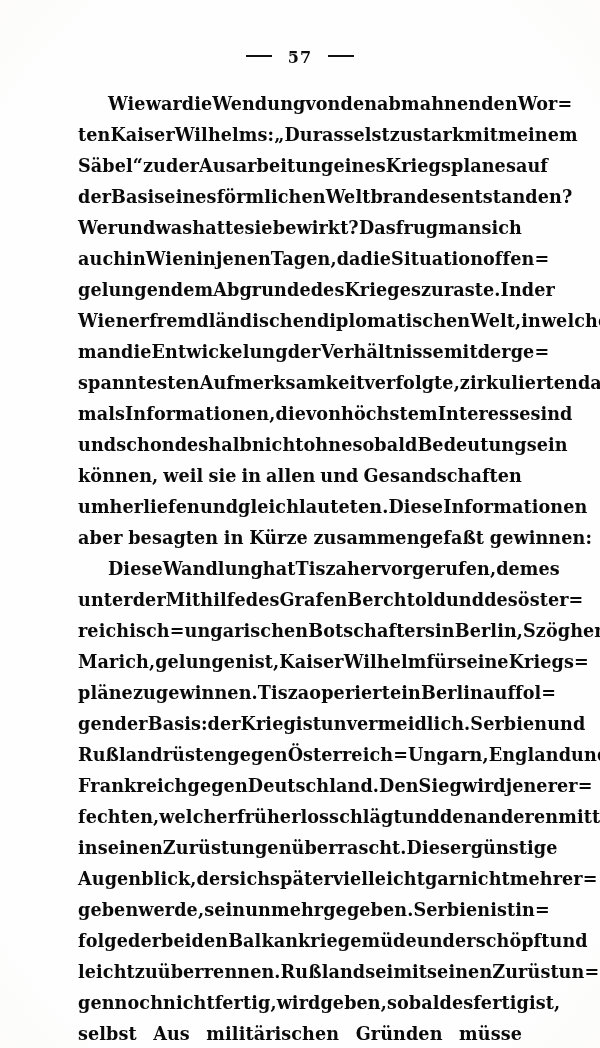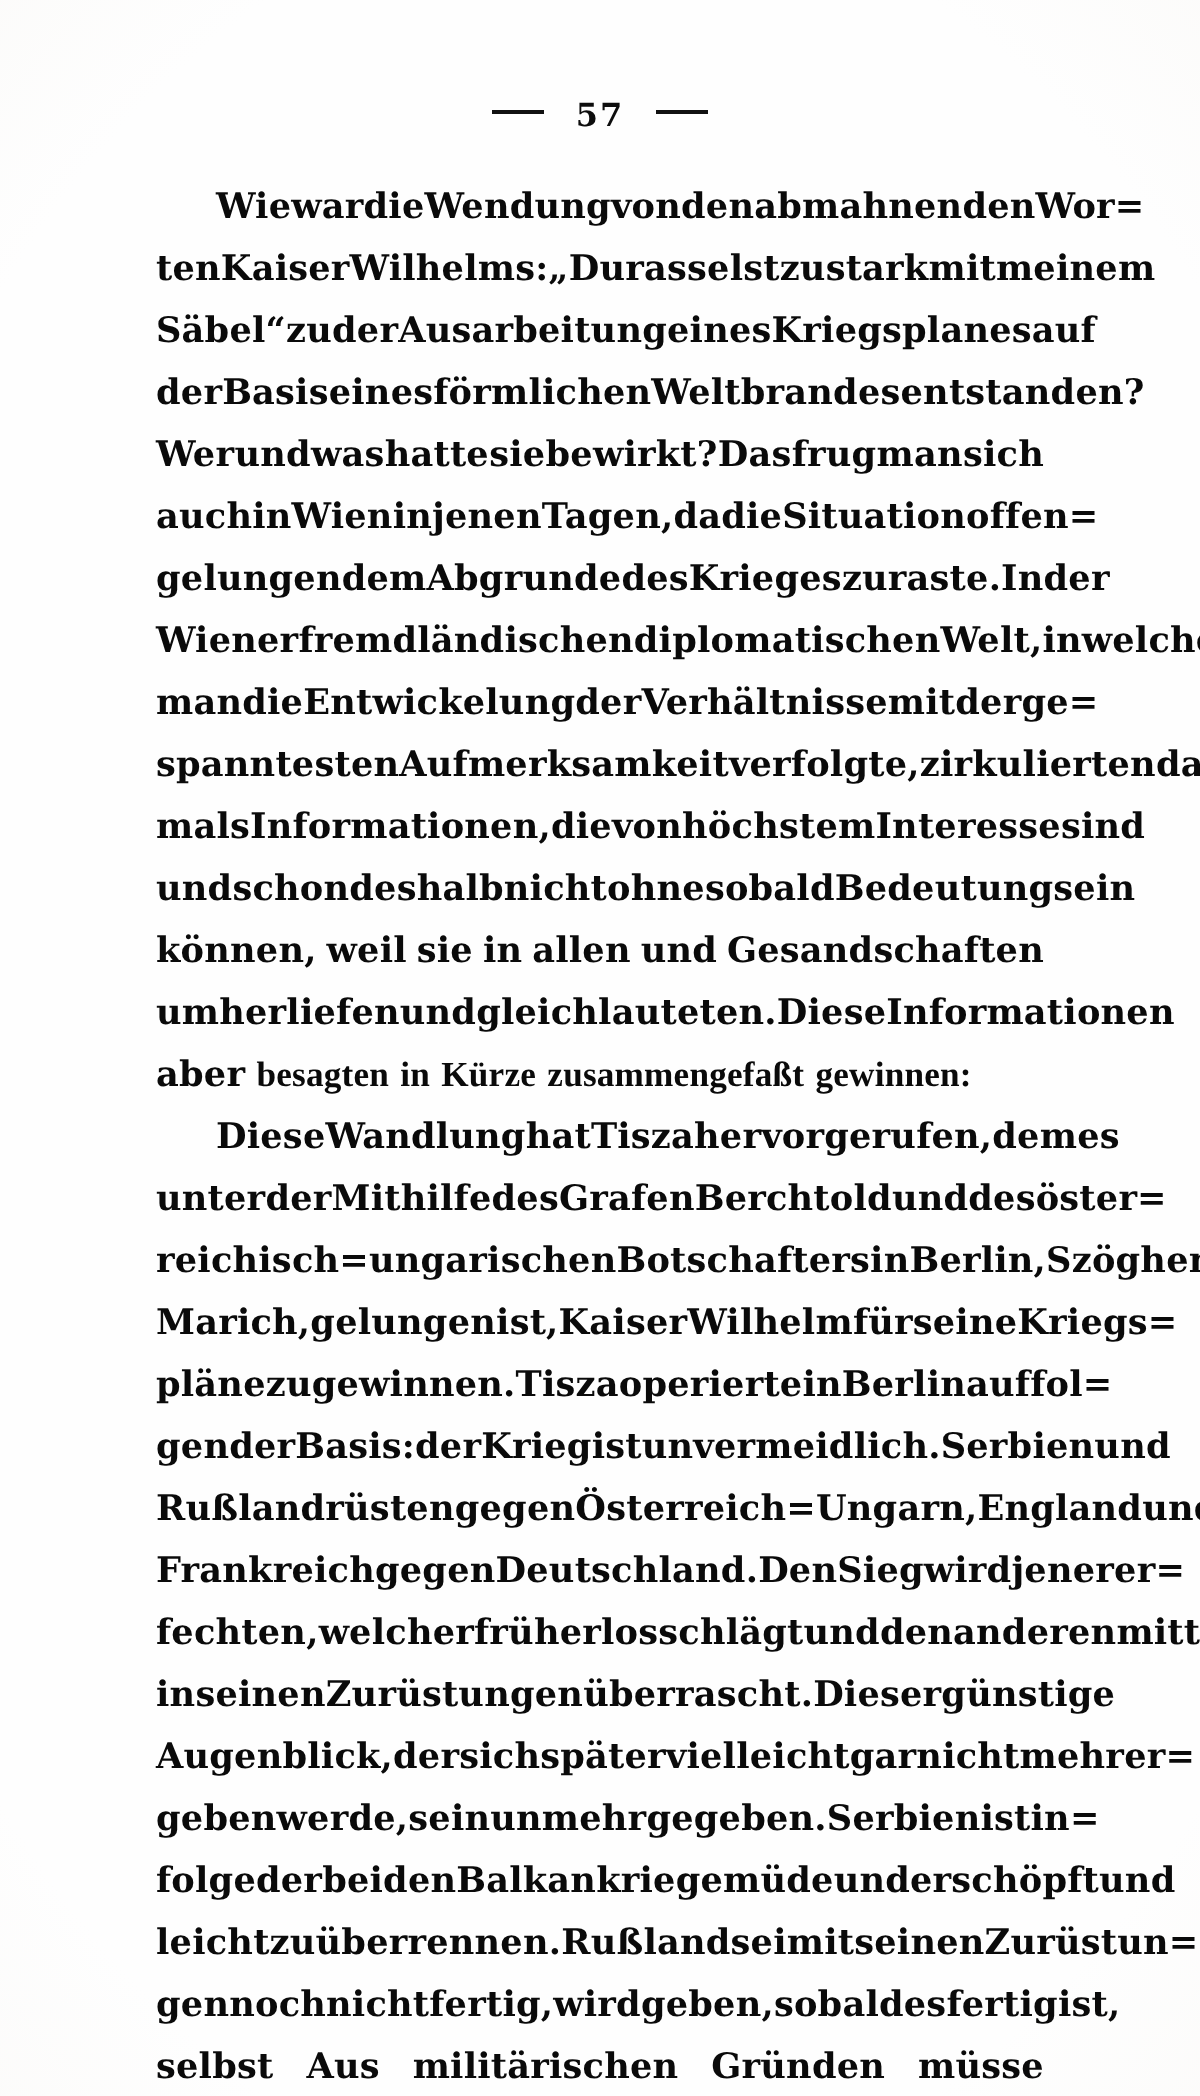--- a/index.html
+++ b/index.html
@@ -80,21 +80,20 @@
   
   .line.first-line {
     padding-left: 30px;
   }
   
   .line.last-line {
     justify-content: flex-start;
   }
   .line.last-line .w + .w {
     margin-left: 0.32em;
-    font-family: Liberation Serif, serif;
   }
 </style>
 </head>
 <body>
 
 <div id="page">
 
   <div id="paper-texture"></div>
 
   <div id="page-number-line">

